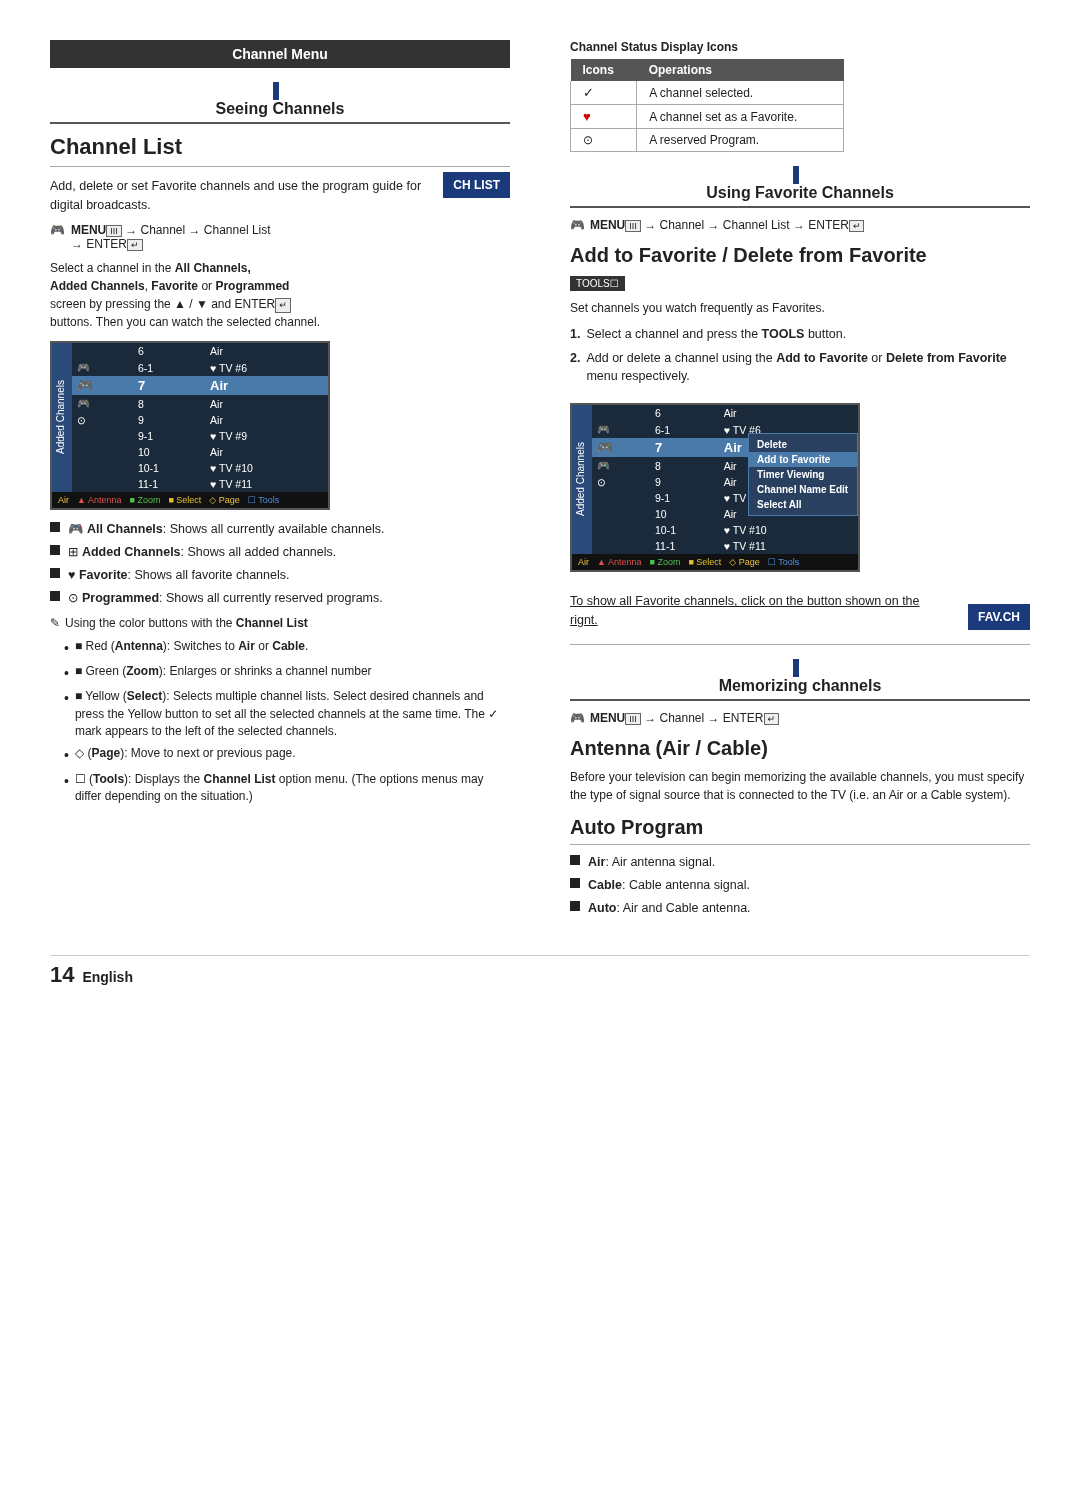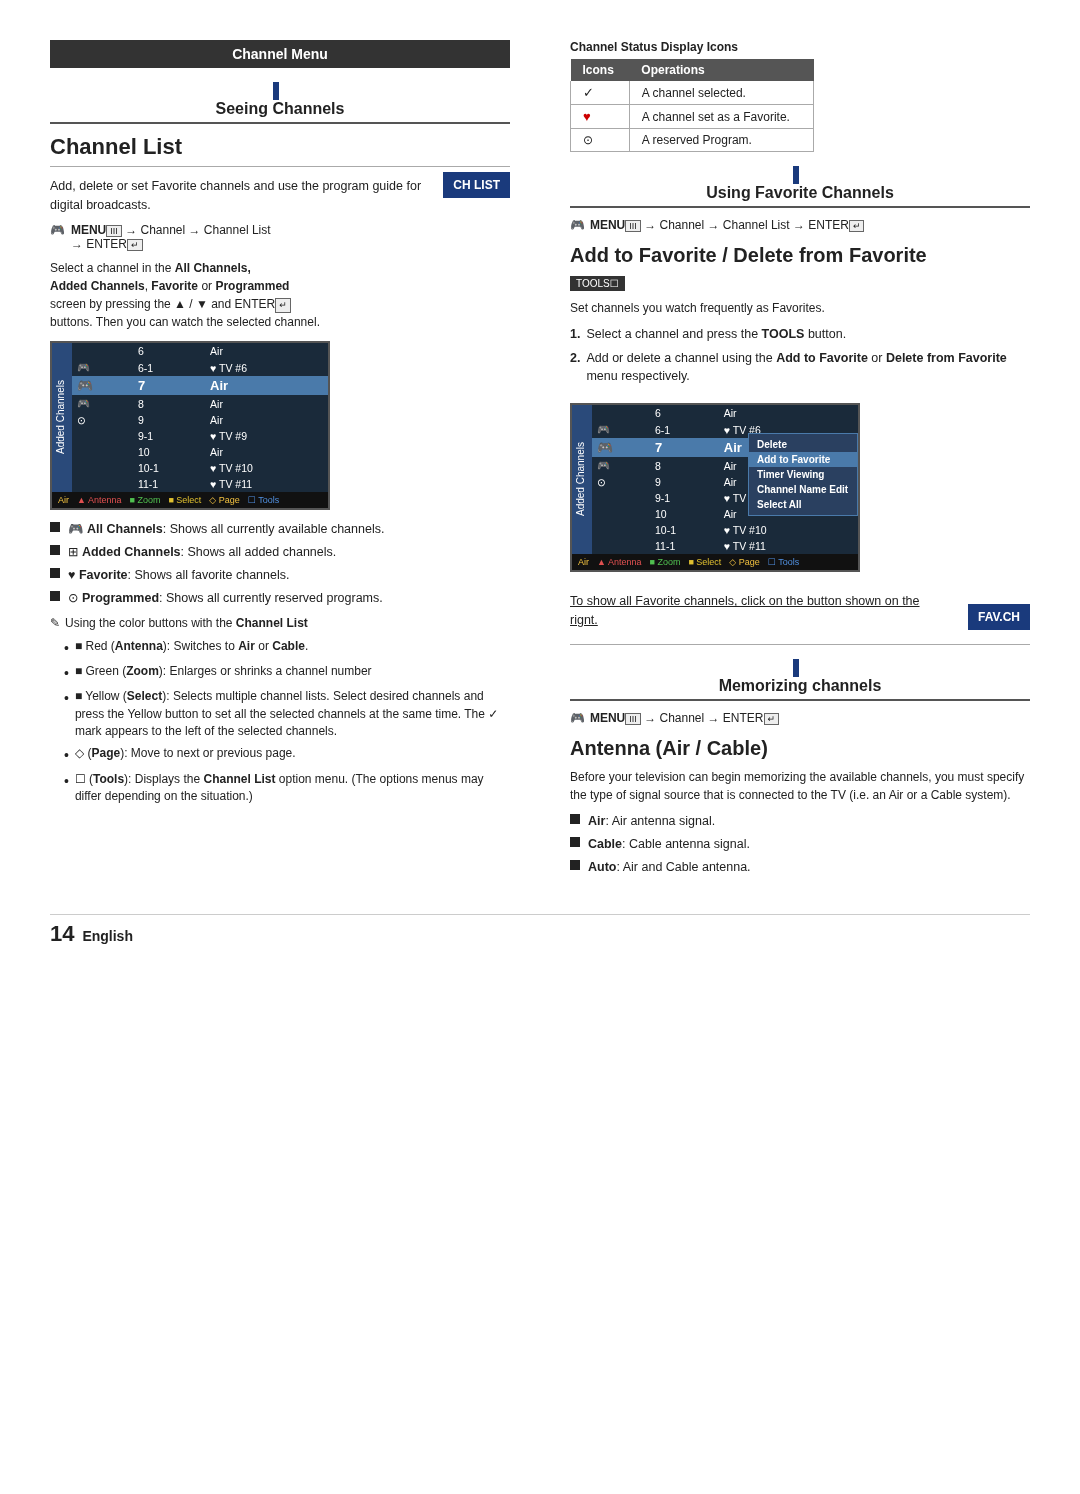--- a/index.html
+++ b/index.html
@@ -209,21 +209,21 @@
       margin-bottom: 14px;
     }
     .icons-section-title {
       font-size: 12px;
       font-weight: bold;
       margin-bottom: 5px;
     }
     .icons-table {
       border-collapse: collapse;
       font-size: 12px;
-      width: 244px;
+      width: 274px;
     }
     .icons-table th {
       background: #555;
       color: #fff;
       padding: 4px 12px;
       text-align: left;
       font-weight: bold;
       font-size: 12px;
     }
     .icons-table td {
@@ -663,20 +663,21 @@
     <div class="right-col-menu-nav">
       <span>🎮</span>
       <span><span class="bold">MENU</span><span class="icon-menu-sym">III</span> → Channel → ENTER<span class="icon-menu-sym">↵</span></span>
     </div>
 
     
     <div class="main-title-2">Antenna (Air / Cable)</div>
     <p class="small-text">Before your television can begin memorizing the available channels, you must specify the type of signal source that is connected to the TV (i.e. an Air or a Cable system).</p>
 
     
+    <div class="main-title-2" style="margin-top:12px; border-bottom:1px solid #aaa; padding-bottom:5px;">Auto Program</div>
     <ul class="bullet-list">
       <li>
         <span class="bullet-sq"></span>
         <span><span class="bold">Air</span>: Air antenna signal.</span>
       </li>
       <li>
         <span class="bullet-sq"></span>
         <span><span class="bold">Cable</span>: Cable antenna signal.</span>
       </li>
       <li>

